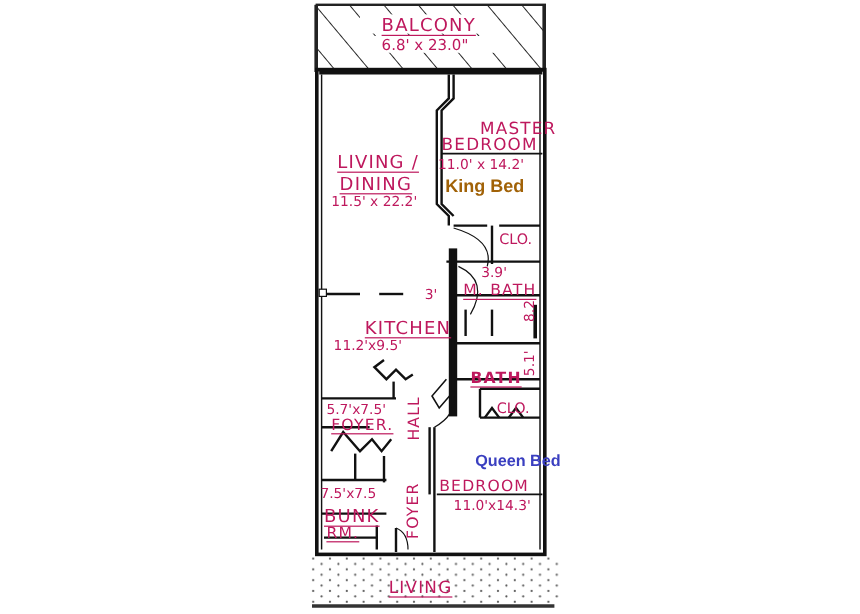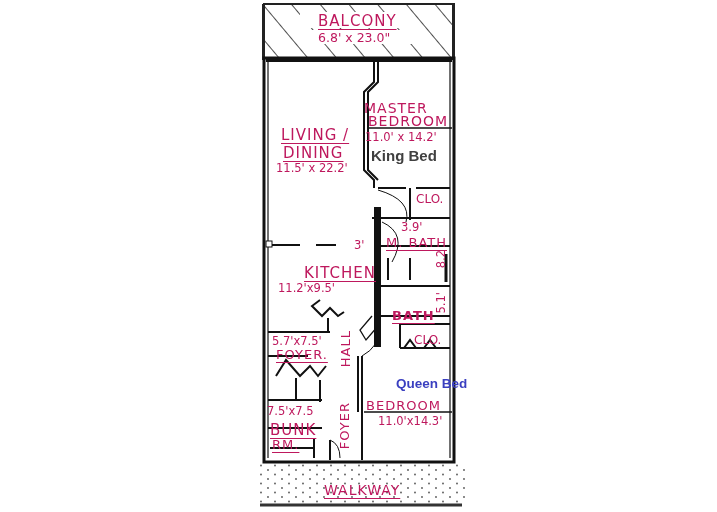--- a/index.html
+++ b/index.html
@@ -1,21 +1,21 @@
 <!DOCTYPE html>
 <html><head>
   <meta charset="utf-8">
   <style>
     html, body { margin: 0; padding: 0; background: #ffffff; }
     body { width: 717px; height: 512px; position: relative; overflow: hidden; font-family: "Liberation Sans", sans-serif; }
     .plan { position: absolute; left: 0; top: 0; width: 717px; height: 512px; }
     .lbl { position: absolute; font-family: "DejaVu Sans", sans-serif; color: #be185d; white-space: nowrap; line-height: 1; }
     .title { font-size: 15px; letter-spacing: 1px; text-decoration: underline; text-underline-offset: 3px; font-weight: 500; }
     .dim { font-size: 11.5px; }
-    .blue { font-family: "Liberation Sans", sans-serif; font-weight: bold; color: #404040; font-size: 15px; }
+    .blue { font-family: "Liberation Sans", sans-serif; font-weight: bold; color: #a16207; font-size: 15px; }
     .blue2 { font-family: "Liberation Sans", sans-serif; font-weight: bold; color: #3a3fc0; font-size: 13.5px; padding-left: 32px; }
     .vert { writing-mode: vertical-rl; transform: rotate(180deg); }
     .small { font-size: 13px; }
   </style>
 </head>
 <body>
 
 <svg class="plan" viewBox="0 0 717 512" xmlns="http://www.w3.org/2000/svg">
   <defs>
     <pattern id="hatch" patternUnits="userSpaceOnUse" width="22" height="22" patternTransform="rotate(-40)">
@@ -108,21 +108,21 @@
   </g>
 </svg>
 
 <div class="lbl title" style="left:318px; top:14px;">BALCONY</div>
 <div class="lbl dim" style="left:318px; top:32px; font-size:12.5px;">6.8' x 23.0"</div>
 
 <div class="lbl title" style="left:281px; top:128px;">LIVING /</div>
 <div class="lbl title" style="left:283px; top:146px;">DINING</div>
 <div class="lbl dim" style="left:276px; top:163px;">11.5' x 22.2'</div>
 
-<div class="lbl title" style="left:364px; top:101px; font-size:14px; text-decoration:none;">MASTER</div>
+<div class="lbl title" style="left:400px; top:101px; font-size:14px; text-decoration:none;">MASTER</div>
 <div class="lbl title" style="left:368px; top:114px; font-size:14px; text-decoration:none;">BEDROOM</div>
 <div class="lbl dim" style="left:365px; top:132px;">11.0' x 14.2'</div>
 <div class="lbl blue" style="left:371px; top:148px;">King Bed</div>
 
 <div class="lbl small" style="left:416px; top:193px; font-size:12px;">CLO.</div>
 <div class="lbl dim" style="left:401px; top:222px;">3.9'</div>
 <div class="lbl title" style="left:386px; top:236px; font-size:13px;">M. BATH</div>
 <div class="lbl dim vert" style="left:436px; top:250px;">8.2</div>
 <div class="lbl dim" style="left:354px; top:240px;">3'</div>
 
@@ -141,13 +141,13 @@
 <div class="lbl blue2" style="left:364px; top:377px;">Queen Bed</div>
 <div class="lbl title" style="left:366px; top:399px; font-size:13px; text-decoration:none;">BEDROOM</div>
 <div class="lbl dim" style="left:378px; top:416px;">11.0'x14.3'</div>
 
 <div class="lbl dim" style="left:267px; top:406px;">7.5'x7.5</div>
 <div class="lbl title" style="left:270px; top:423px; font-size:15px;">BUNK</div>
 <div class="lbl title" style="left:272px; top:438px; font-size:13px;">RM.</div>
 
 <div class="lbl title vert" style="left:338px; top:402px; font-size:13px; text-decoration:none;">FOYER</div>
 
-<div class="lbl title" style="left:324px; top:483px; font-size:14px;">WALKWAY</div>
+<div class="lbl title" style="left:324px; top:483px; font-size:14px;">LIVING</div>
 
 </body></html>

